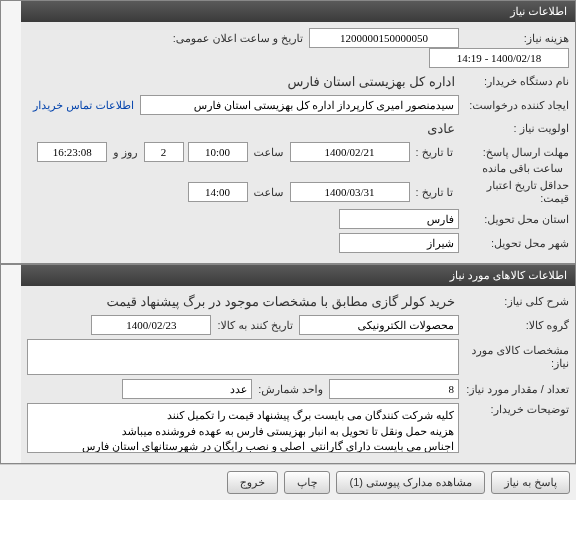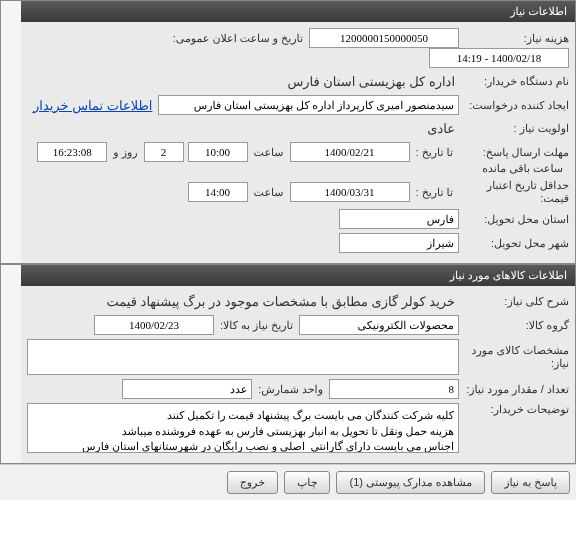--- a/index.html
+++ b/index.html
@@ -67,23 +67,22 @@
   padding: 2px 4px;
   font-size: 13px;
 }
 .sub-label {
   padding: 0 6px;
   font-size: 11px;
   text-align: center;
 }
 .link-btn {
   color: #0645ad;
-  text-decoration: underline;
   cursor: pointer;
-  font-size: 13px;
+  font-size: 11px;
   padding: 0 6px;
 }
 .textarea-box {
   background: #fff;
   border: 1px solid #999;
   padding: 4px;
   font-family: Tahoma;
   font-size: 11px;
   width: 100%;
   min-height: 36px;
@@ -180,21 +179,21 @@
   <div class="panel-body watermark-bg">
 
     <div class="row">
       <span class="label">شرح کلی نیاز:</span>
       <span class="plain-value">خرید کولر گازی مطابق با مشخصات موجود در برگ پیشنهاد قیمت</span>
     </div>
 
     <div class="row">
       <span class="label">گروه کالا:</span>
       <input class="field-text" style="width: 160px; text-align: right;" readonly="" value="محصولات الکترونیکی">
-      <span class="sub-label">تاریخ نیاز به کالا:</span>
+      <span class="sub-label">تاریخ کنند به کالا:</span>
       <input class="field-input med" readonly="" value="1400/02/23" style="">
     </div>
 
     <div class="row" style="align-items:center">
       <span class="label">مشخصات کالای مورد نیاز:</span>
       <textarea class="textarea-box" readonly="" style="flex: 1 1 0%;"></textarea>
     </div>
 
     <div class="row">
       <span class="label">تعداد / مقدار مورد نیاز:</span>

